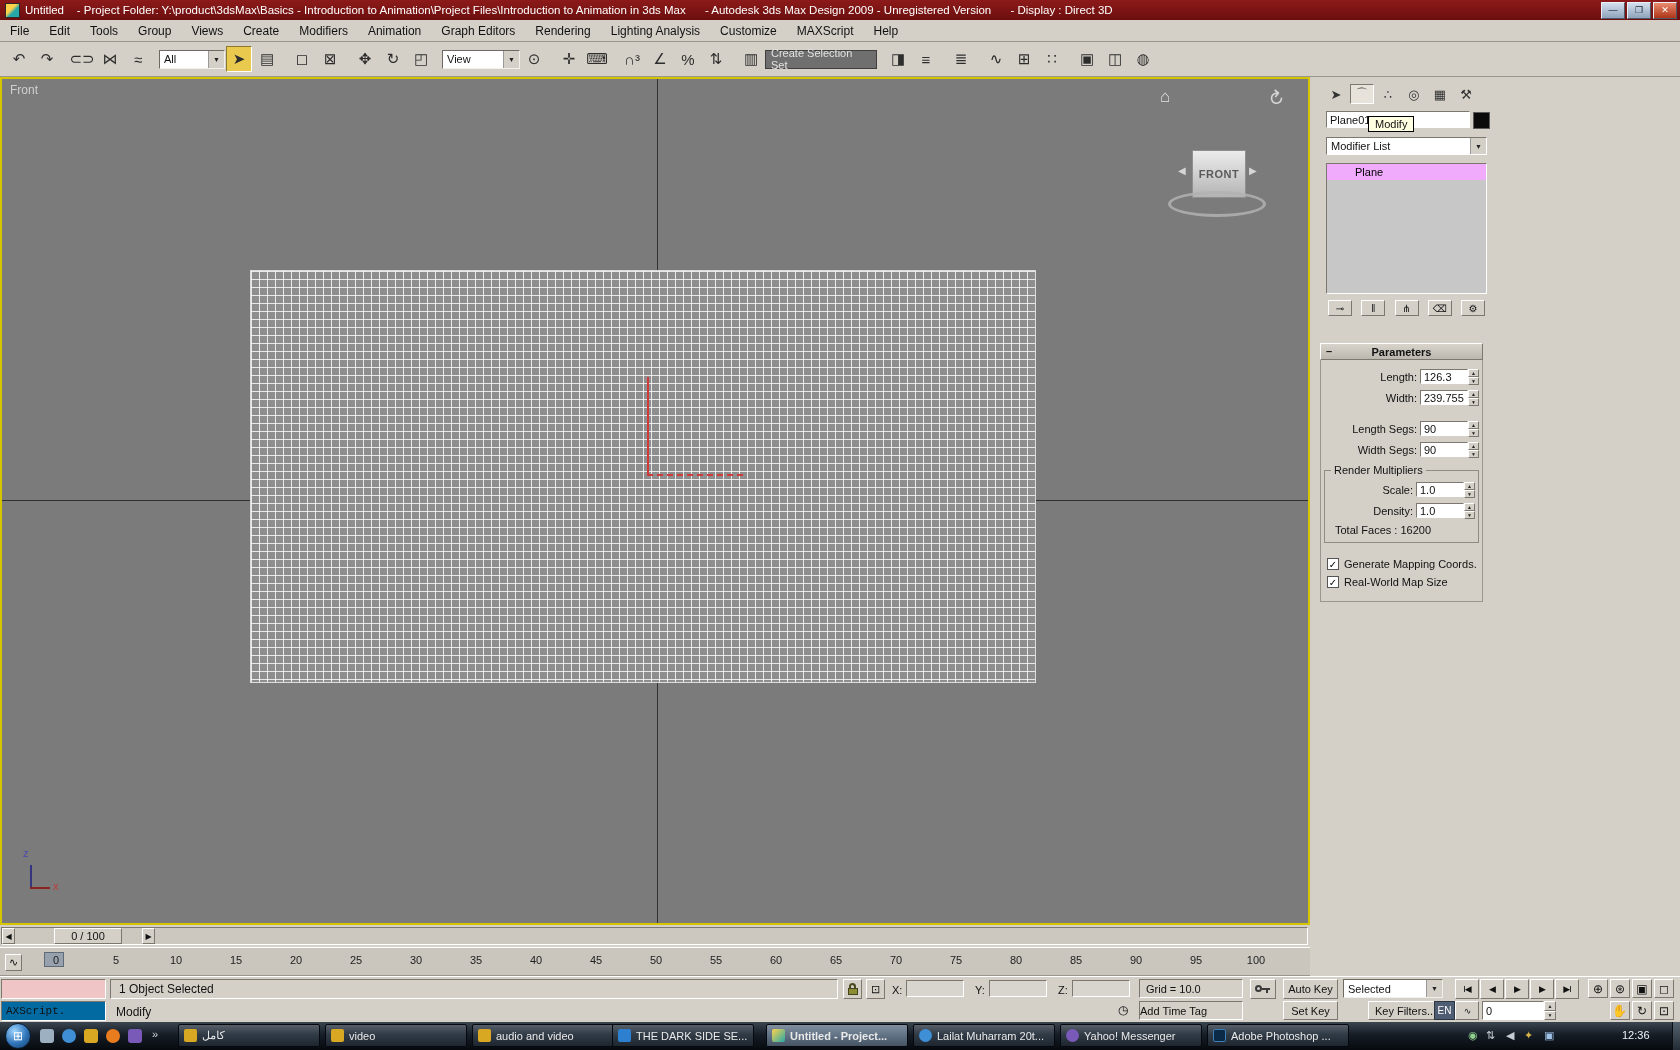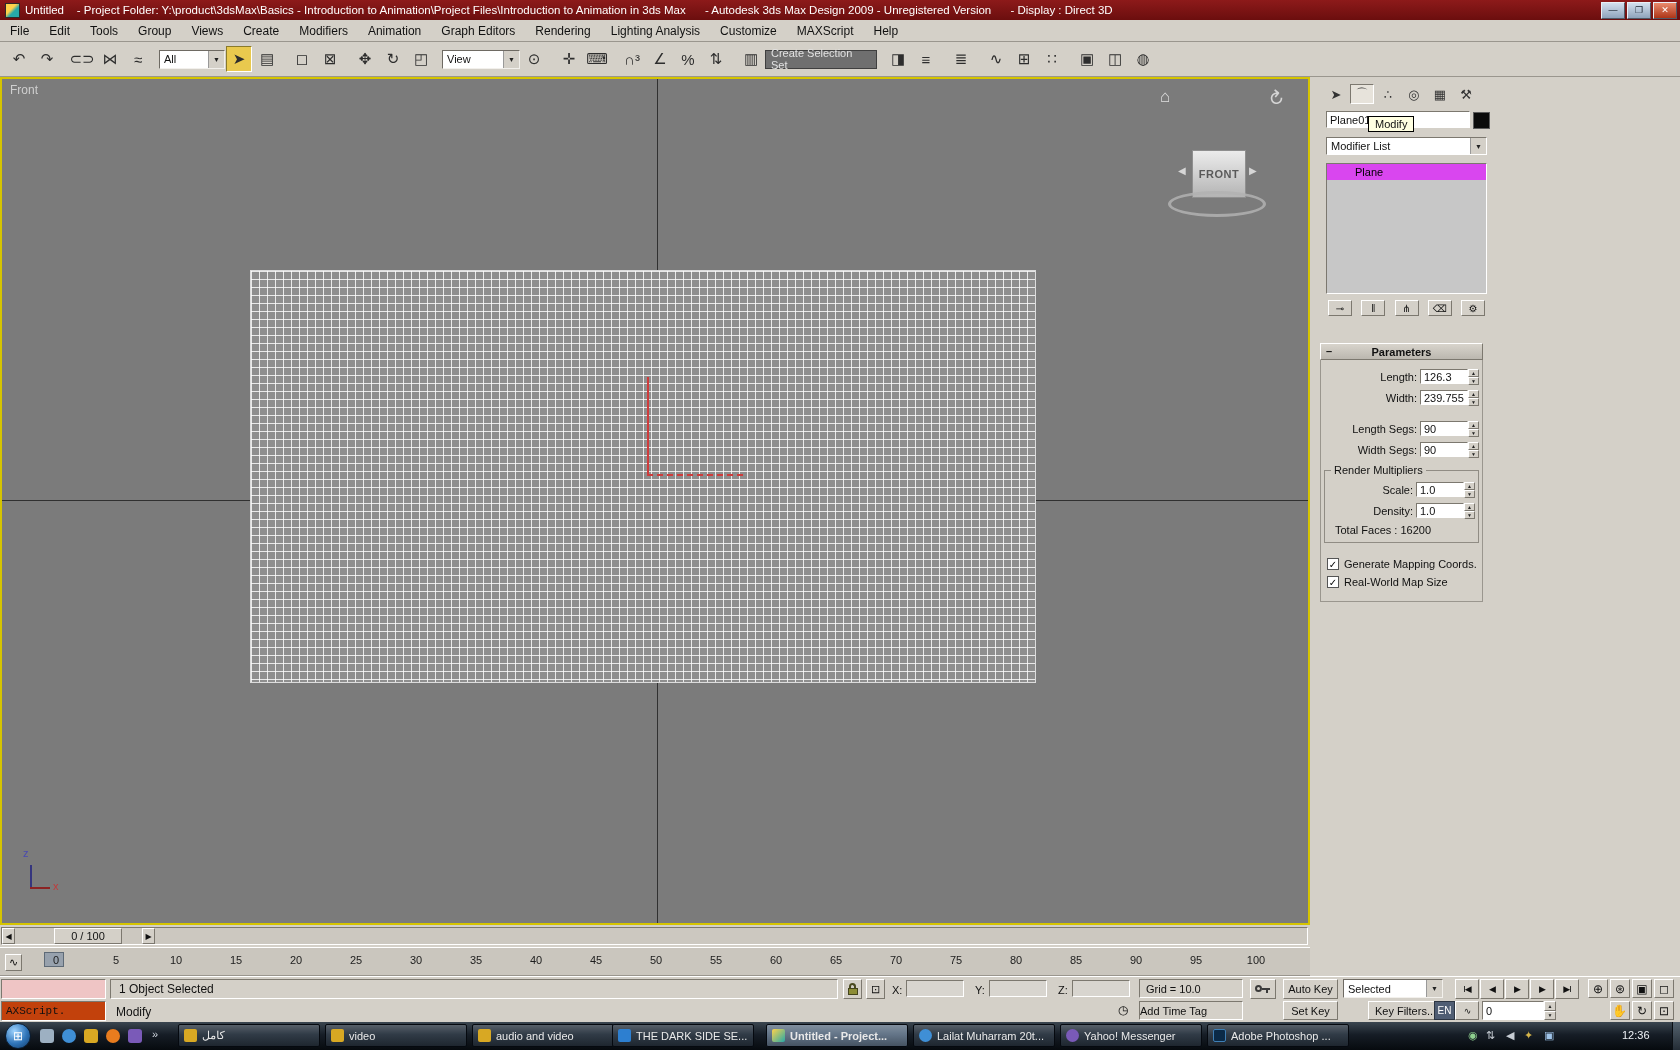--- a/index.html
+++ b/index.html
@@ -80,21 +80,21 @@
   .cmdpanel{left:1310px;top:77px;width:370px;height:899px;background:#d4d0c8;}
   .ptabs{left:14px;top:7px;display:flex;gap:2px;}
   .ptab{width:24px;height:20px;display:flex;align-items:center;justify-content:center;font-size:13px;color:#333;}
   .ptab.active{background:#e7e3db;border:1px solid;border-color:#7c786f #fff #fff #7c786f;box-sizing:border-box;}
   .objname{left:16px;top:34px;width:144px;height:17px;}
   .swatch{left:163px;top:35px;width:15px;height:15px;background:#0b0b0b;border:1px solid #5c5c5c;}
   .modlist{left:16px;top:60px;width:161px;height:18px;background:#fff;border:1px solid;
            border-color:#7c786f #fff #fff #7c786f;display:flex;align-items:center;font-size:11px;
            padding-left:4px;box-sizing:border-box;}
   .stack{left:16px;top:86px;width:161px;height:131px;background:#c7c7c7;}
-  .stack-row{height:16px;background:#d946ef;display:flex;align-items:center;padding-left:28px;
+  .stack-row{height:16px;background:#f0abfc;display:flex;align-items:center;padding-left:28px;
              font-size:11px;color:#000;}
   .stacktools{left:16px;top:222px;width:161px;height:18px;display:flex;align-items:center;
               justify-content:space-between;padding:0 2px;box-sizing:border-box;}
   .stb{width:24px;height:16px;font-size:10px;}
   .rollout-h{left:10px;top:266px;width:163px;height:17px;background:linear-gradient(#d8d4cc,#bbb7af);
              border:1px solid;border-color:#fff #7c786f #7c786f #fff;box-sizing:border-box;
              display:flex;align-items:center;justify-content:center;font-size:11px;font-weight:bold;}
   .rollout-minus{position:absolute;left:5px;top:1px;font-weight:bold;}
   .rollout-b{left:10px;top:283px;width:163px;border:1px solid #9a968e;border-top:none;box-sizing:border-box;
              padding:6px 0 10px;background:#d4d0c8;}
@@ -106,21 +106,21 @@
   .legend{position:absolute;top:-7px;left:6px;background:#d4d0c8;padding:0 3px;font-size:11px;}
   .faces{font-size:11px;padding:3px 0 2px 10px;}
   .cbrow{display:flex;align-items:center;height:18px;padding-left:6px;font-size:11px;}
   .cb{width:12px;height:12px;background:#fff;border:1px solid #555;font-size:10px;line-height:11px;
       text-align:center;margin-right:5px;box-sizing:border-box;color:#000;}
   .tooltip{left:1368px;top:116px;background:#ffffe1;border:1px solid #000;font-size:11px;
            padding:1px 6px;z-index:60;}
   
   .statusbar{left:0;top:976px;width:1680px;height:46px;background:#d4d0c8;border-top:1px solid #fff;box-sizing:border-box;}
   .macro{left:1px;top:2px;width:105px;height:20px;background:#efc5c5;}
-  .listener{left:1px;top:24px;width:105px;height:20px;background:#c2410c;font-family:"Liberation Mono",monospace;
+  .listener{left:1px;top:24px;width:105px;height:20px;background:#0369a1;font-family:"Liberation Mono",monospace;
             font-size:11px;display:flex;align-items:center;padding-left:4px;box-sizing:border-box;}
   .selstatus{left:110px;top:2px;width:728px;height:20px;display:flex;align-items:center;
              padding-left:8px;box-sizing:border-box;font-size:12px;}
   .prompt{left:116px;top:28px;font-size:12px;}
   .sbtn{height:20px;}
   .xyz-l{top:7px;font-size:11px;}
   .xyz-f{top:3px;width:58px;height:17px;background:#d8d5cf;}
   .gridbox{left:1139px;top:2px;width:104px;height:19px;display:flex;align-items:center;
            padding-left:6px;box-sizing:border-box;font-size:11px;}
   .timetag{left:1139px;top:24px;width:104px;height:19px;display:flex;align-items:center;

